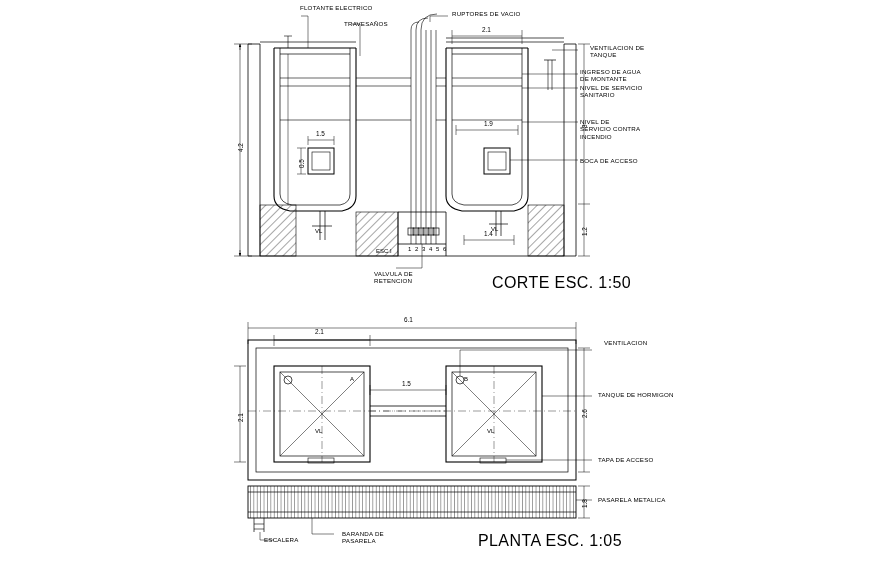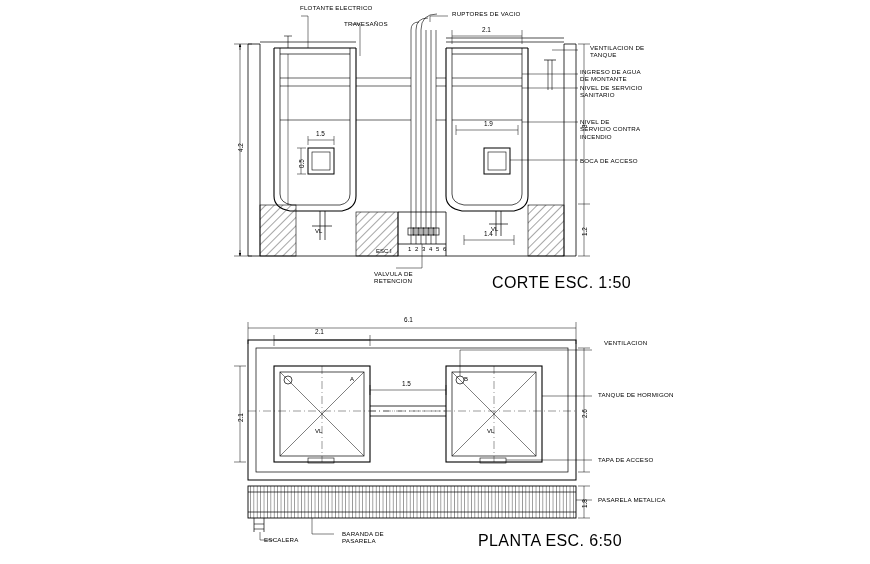--- a/index.html
+++ b/index.html
@@ -341,15 +341,15 @@
   <div class="dim" style="left:390px; top:380px;">1.5</div>
   <div class="dimv" style="left:225px; top:422px; transform:rotate(-90deg);">2.1</div>
   <div class="dimv" style="left:569px; top:418px; transform:rotate(-90deg);">2.6</div>
   <div class="dimv" style="left:569px; top:508px; transform:rotate(-90deg);">1.8</div>
 
   <div class="vl" style="left:303px; top:428px;">VL</div>
   <div class="vl" style="left:475px; top:428px;">VL</div>
   <div class="vl" style="left:338px; top:376px;">A</div>
   <div class="vl" style="left:452px; top:376px;">B</div>
 
-  <div class="title" style="left:466px; top:532px;">PLANTA ESC. 6:50</div>
+  <div class="title" style="left:466px; top:532px;">PLANTA ESC. 1:05</div>
 
 </div>
 
 </body></html>

